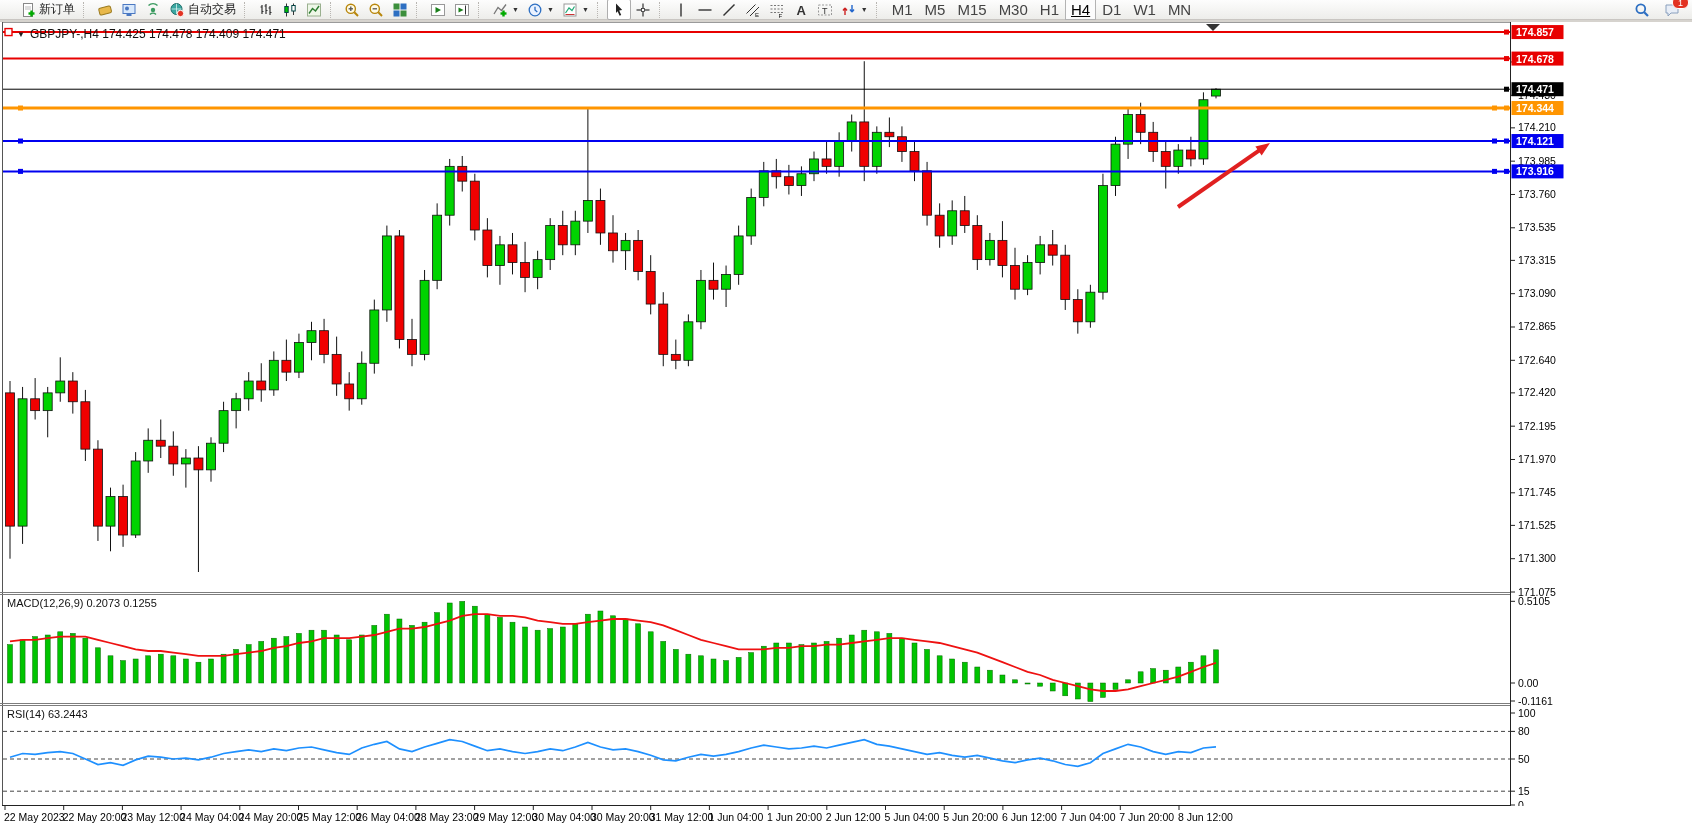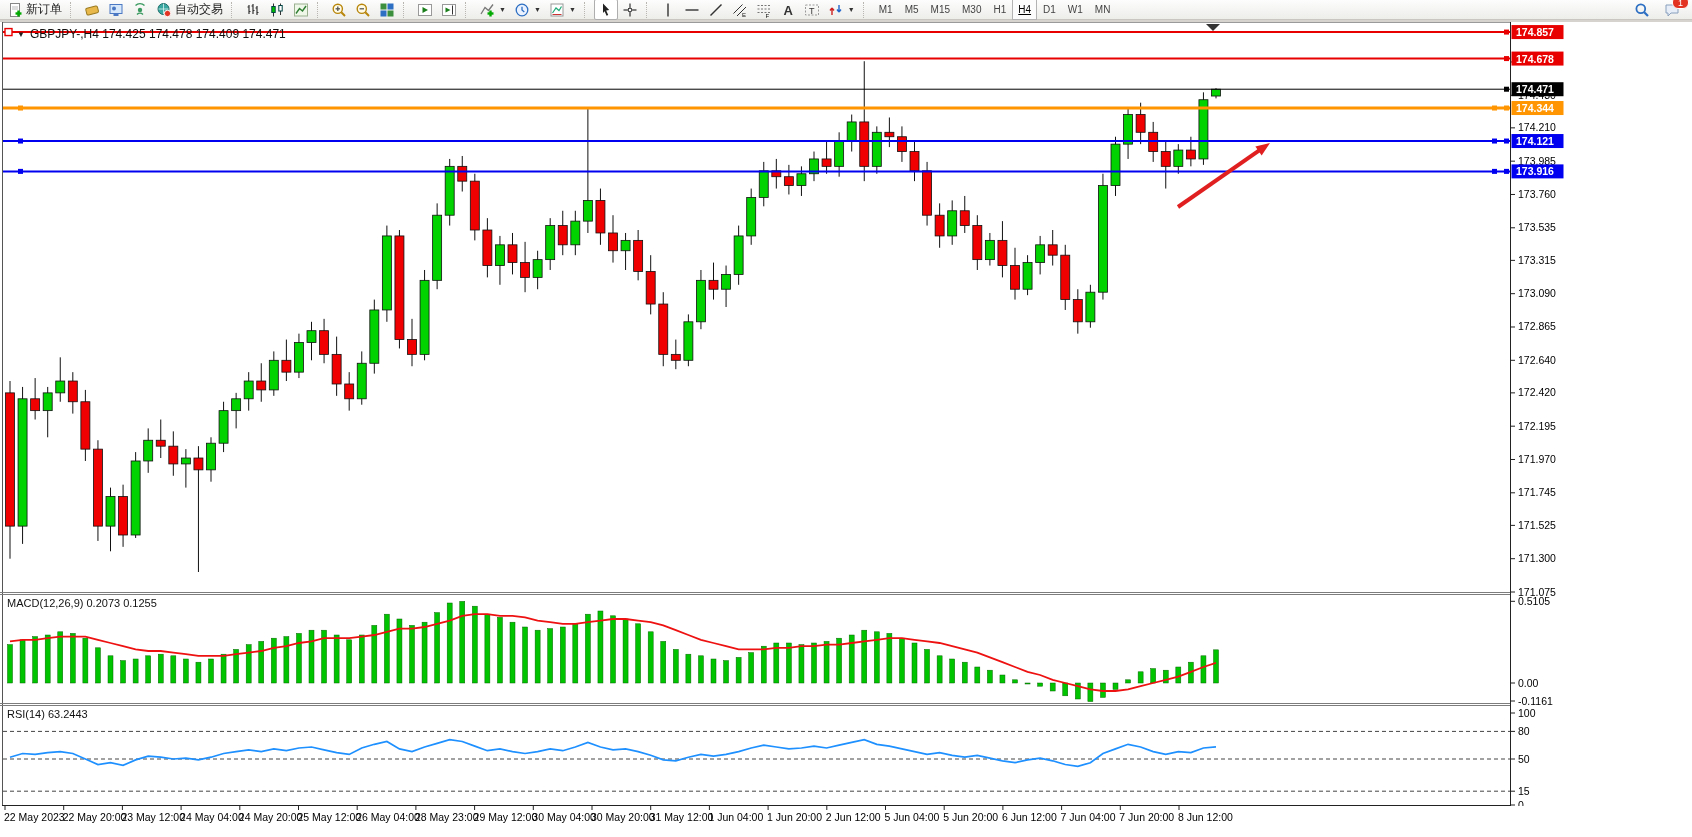--- a/index.html
+++ b/index.html
@@ -1,25 +1,25 @@
 <!DOCTYPE html>
 <html><head>
 <meta charset="utf-8">
 <style>
   html,body{margin:0;padding:0;background:#d6d3ce;}
   body{width:1692px;height:837px;overflow:hidden;font-family:"Liberation Sans",sans-serif;position:relative;}
   .toolbar{position:absolute;top:0;left:0;width:1692px;height:20px;background:linear-gradient(#fdfdfd,#ededea);
-    border-bottom:1px solid #c9c6c2;display:flex;align-items:center;padding-left:3px;box-sizing:border-box;z-index:5;}
+    border-bottom:1px solid #c9c6c2;display:flex;align-items:center;padding-left:16px;box-sizing:border-box;z-index:5;}
   .tb-group{display:flex;align-items:center;}
   .tb-sep{width:6px;height:16px;border-left:1px dotted #b9b6b2;margin:0 3px 0 4px;}
   .tb-btn{height:19px;display:flex;align-items:center;gap:3px;padding:0 3px;border:1px solid transparent;
     border-radius:2px;font-size:12px;color:#222;cursor:default;white-space:nowrap;}
   .tb-btn.active{background:#fff;border-color:#aeaeae;}
   .tb-btn svg{display:block;}
-  .tf-btn{font-size:10px;padding:0 5px;color:#444;height:19px;display:flex;align-items:center;border:1px solid transparent;}
+  .tf-btn{font-size:15px;padding:0 5px;color:#444;height:19px;display:flex;align-items:center;border:1px solid transparent;}
   .tf-btn.active{background:#fcfcfc;border-color:#b3b3b3;color:#000;text-decoration:underline;}
   .caret{font-size:7px;color:#333;margin-left:1px;}
   .tb-right{margin-left:auto;display:flex;align-items:center;margin-right:8px;gap:6px;}
   .badge-wrap{position:relative;}
   .badge{position:absolute;top:-4px;right:-6px;background:#e23222;color:#fff;font-size:9px;min-width:11px;height:11px;
     border-radius:6px;display:flex;align-items:center;justify-content:center;padding:0 2px;border:1px solid #fff;}
   #chart-svg{position:absolute;top:22px;left:0;background:#fff;}
   text{font-family:"Liberation Sans",sans-serif;}
   .title-text{font-size:12px;fill:#111;}
   .ind-label{font-size:11px;fill:#111;}

